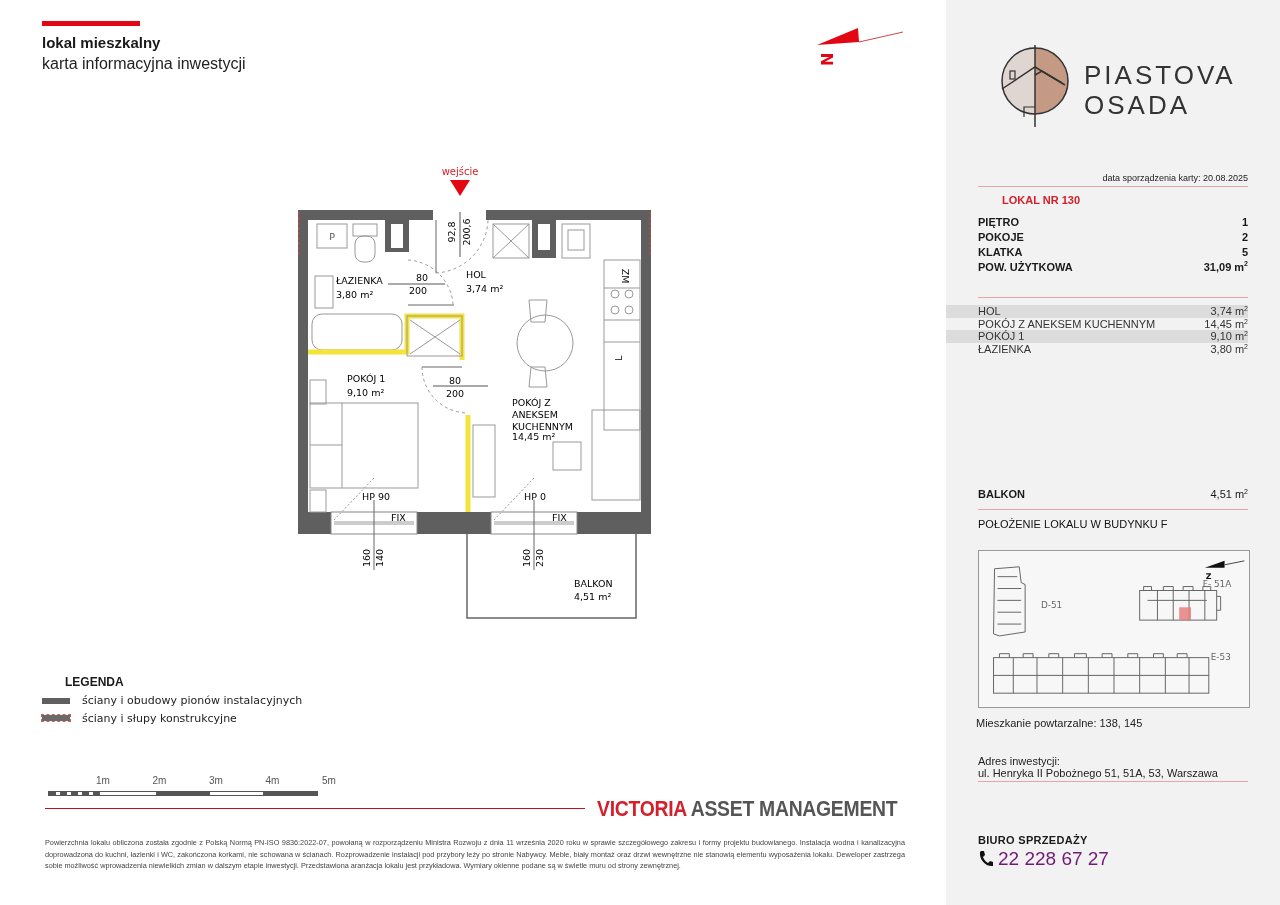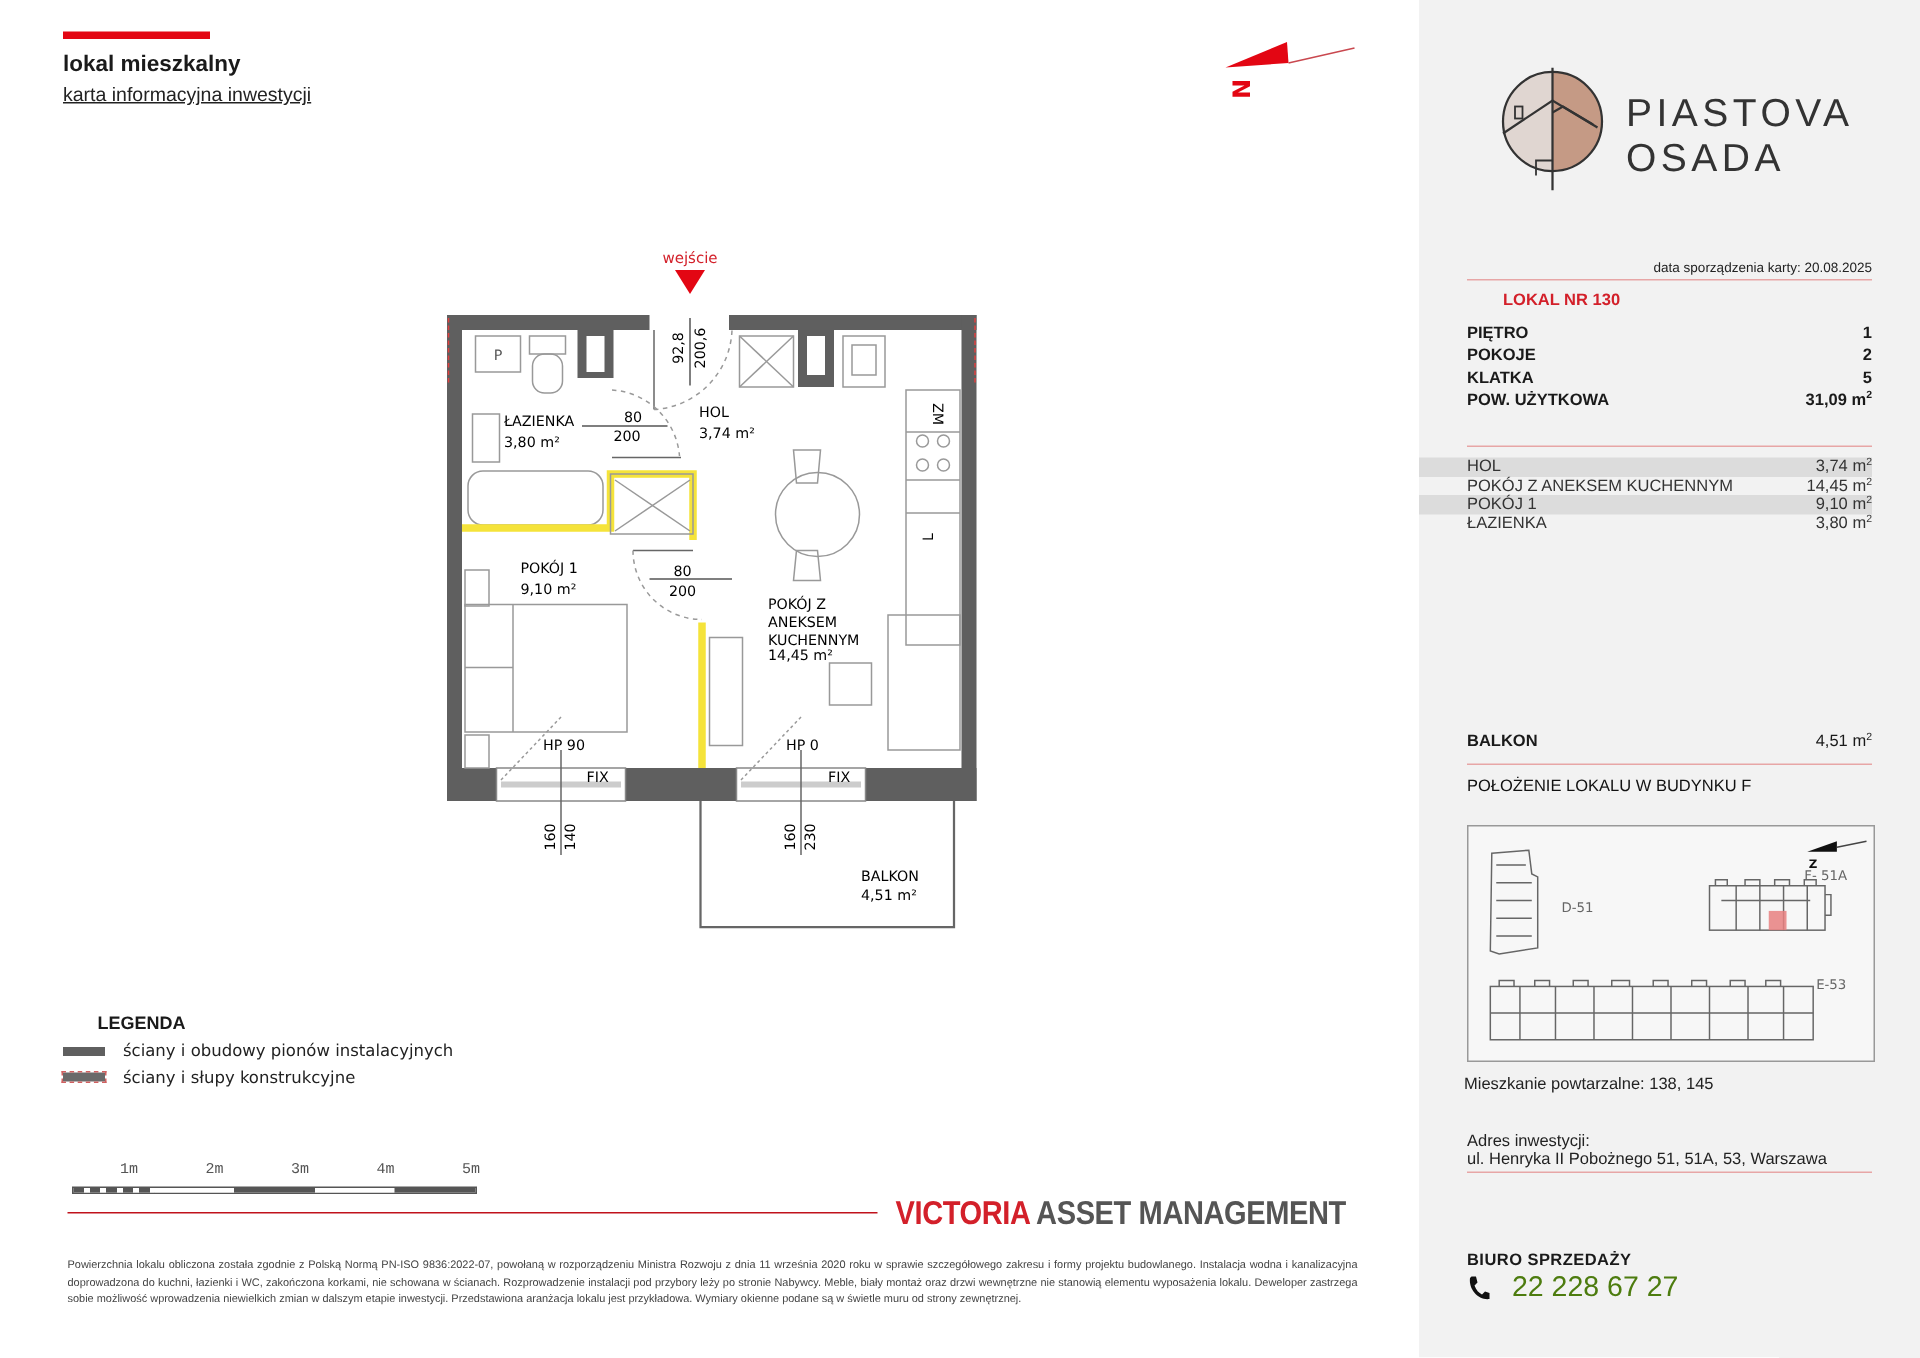--- a/index.html
+++ b/index.html
@@ -1,35 +1,35 @@
 <!DOCTYPE html>
 <html><head>
 <meta charset="utf-8">
 <style>
   * { box-sizing: border-box; margin: 0; padding: 0; }
   body { width: 1280px; height: 905px; background: #ffffff; font-family: "Liberation Sans", sans-serif; color: #1a1a1a; position: relative; overflow: hidden; }
   .abs { position: absolute; }
   .left-accent { left: 42px; top: 21px; width: 98px; height: 5px; background: #e30613; }
   .doc-title { left: 42px; top: 34px; font-size: 15px; font-weight: bold; }
-  .doc-sub { left: 42px; top: 55px; font-size: 13px; color: #222; text-decoration: underline; }
+  .doc-sub { left: 42px; top: 55px; font-size: 16px; color: #222; }
 
   
   .north { left: 815px; top: 20px; width: 90px; height: 50px; }
 
   
   .plan { left: 290px; top: 160px; width: 370px; height: 470px; }
   .room-label { font-family: "DejaVu Sans", sans-serif; font-size: 9.5px; color: #222; line-height: 13px; }
   .dim { font-family: "DejaVu Sans", sans-serif; font-size: 9.5px; color: #222; }
 
   
   .legend { left: 42px; top: 675px; width: 300px; }
   .legend-title { font-size: 12px; font-weight: bold; margin-bottom: 3px; padding-left: 23px; }
   .legend-row { display: flex; align-items: center; height: 17.5px; font-family: "DejaVu Sans", sans-serif; font-size: 11px; color: #222; }
   .swatch { width: 28px; height: 6px; margin-right: 12px; flex: none; }
-  .scale-labels { left: 80px; top: 775px; width: 240px; font-family: Liberation Mono, monospace; font-size: 10px; color: #555; display: flex; justify-content: space-between; }
+  .scale-labels { left: 96px; top: 775px; width: 240px; font-family: Liberation Sans, sans-serif; font-size: 10px; color: #555; display: flex; justify-content: space-between; }
   .scalebar { left: 48px; top: 791px; width: 270px; height: 5px; display: flex; border: 1px solid #555; }
   .scalebar div { height: 100%; }
 
   
   .footer-line { left: 45px; top: 808px; width: 540px; height: 1px; background: #c0121c; }
   .vam { left: 597px; top: 796px; font-size: 22px; font-weight: bold; letter-spacing: -0.3px; font-family: "Liberation Sans", sans-serif; transform: scaleX(0.88); transform-origin: left top; }
   .vam .red { color: #d3202a; }
   .vam .grey { color: #555; }
   .disclaimer { left: 45px; top: 837px; width: 860px; font-size: 7.3px; line-height: 11.5px; color: #444; text-align: justify; }
 
@@ -47,21 +47,21 @@
   .room-row.shade { background: #dcdcdc; }
   sup { font-size: 7px; vertical-align: top; line-height: 8px; }
   .balkon-row { left: 978px; top: 488px; width: 270px; display: flex; justify-content: space-between; font-size: 11px; }
   .balkon-row .l { font-weight: bold; }
   .polozenie { left: 978px; top: 518px; font-size: 11px; color: #111; }
   .site-map { left: 978px; top: 550px; width: 272px; height: 158px; border: 1px solid #999; background: #f7f7f7; }
   .powt { left: 976px; top: 717px; font-size: 11px; color: #222; }
   .adres-l { left: 978px; top: 755px; font-size: 11px; color: #222; }
   .adres-v { left: 978px; top: 767px; font-size: 11px; color: #222; }
   .biuro { left: 978px; top: 834px; font-size: 11px; font-weight: bold; letter-spacing: 0.3px; }
-  .phone { left: 978px; top: 848px; font-size: 19px; color: #4d7c0f; display: flex; align-items: center; gap: 14px; }
+  .phone { left: 978px; top: 848px; font-size: 19px; color: #701a75; display: flex; align-items: center; gap: 4px; }
 </style>
 </head>
 <body>
 
 <div class="abs left-accent"></div>
 <div class="abs doc-title">lokal mieszkalny</div>
 <div class="abs doc-sub">karta informacyjna inwestycji</div>
 
 <svg class="abs north" viewBox="0 0 90 50">
   <polygon points="2,25 43,8 44,22" fill="#e30613"></polygon>

